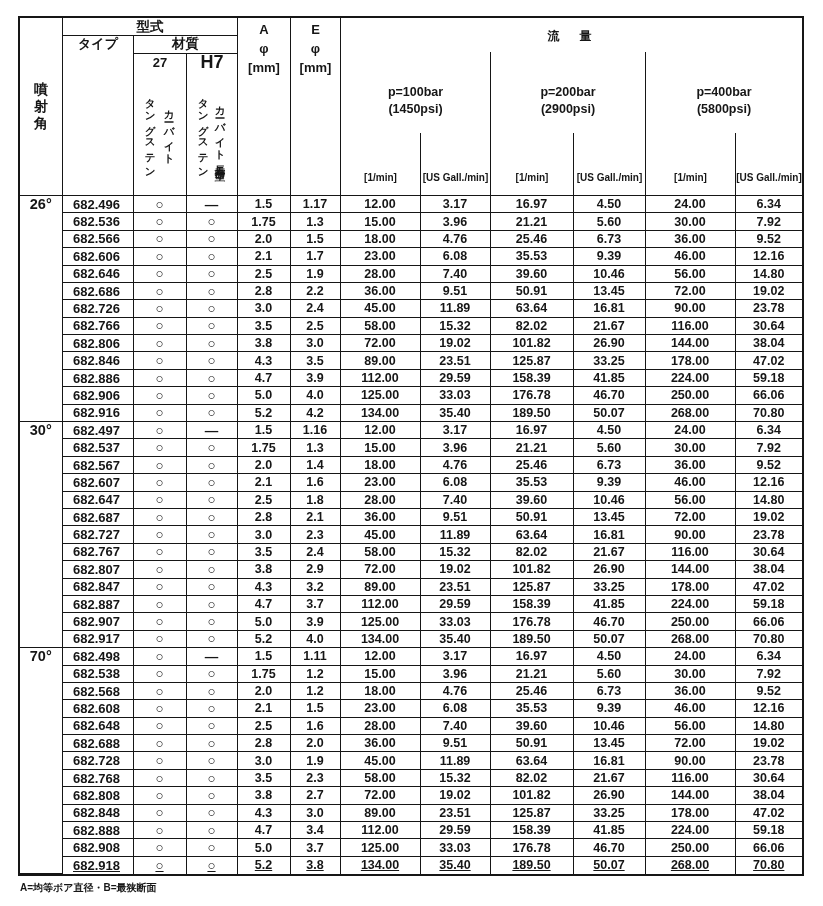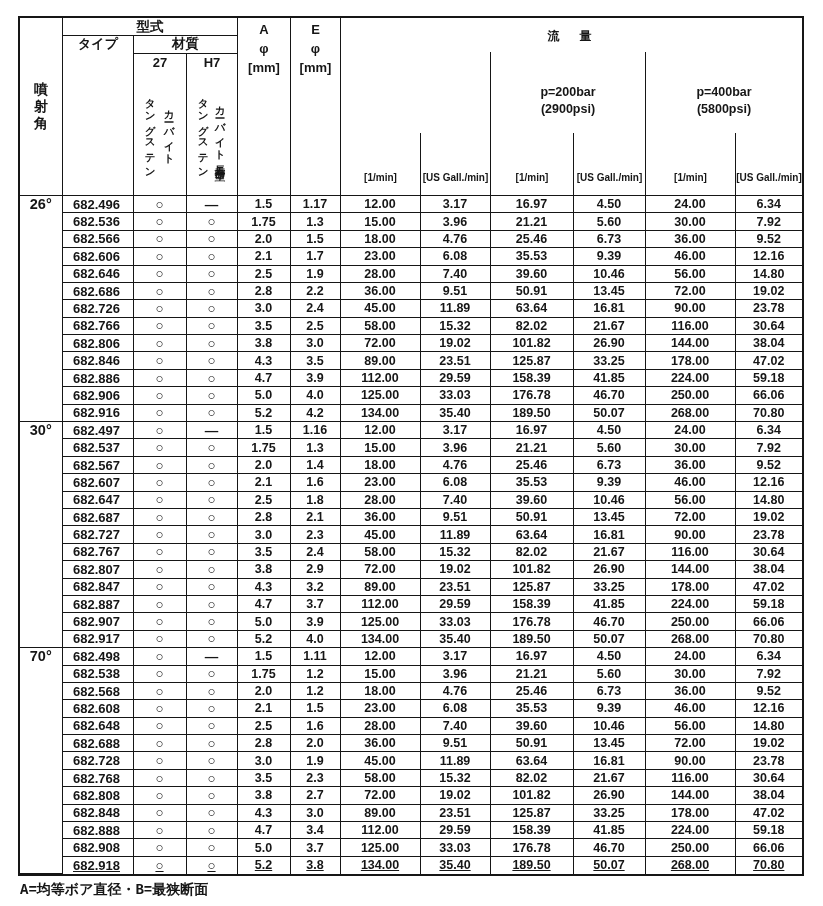--- a/index.html
+++ b/index.html
@@ -13,21 +13,21 @@
   .hdr{position:absolute;left:0;top:0;width:782px;height:177px;border-bottom:1px solid #161616;}
   .vl{position:absolute;width:1px;background:#161616;}
   .hl{position:absolute;height:1px;background:#161616;}
   .hcell{position:absolute;display:flex;align-items:center;justify-content:center;text-align:center;}
   .pre{white-space:pre-line;}
   .angle-hdr{left:0;top:0;width:42px;height:177px;font-size:14px;line-height:17px;}
   .model-hdr{left:43px;top:0;width:174px;height:17px;font-size:13.5px;}
   .type-hdr{left:43px;top:17px;width:70px;height:18px;font-size:13px;}
   .material-hdr{left:114px;top:17px;width:103px;height:18px;font-size:13.5px;}
   .c27-hdr{left:114px;top:35px;width:52px;height:18px;font-size:13px;}
-  .h7-hdr{left:167px;top:35px;width:50px;height:18px;font-size:13px;}
+  .h7-hdr{left:167px;top:35px;width:50px;height:18px;font-size:18px;}
   .matv{left:114px;top:53px;width:52px;height:122px;display:flex;flex-direction:row;gap:7px;align-items:center;justify-content:center;position:absolute;}
   .matv2{left:167px;top:53px;width:50px;height:122px;gap:5px;}
   .vtext{writing-mode:vertical-rl;text-orientation:upright;font-size:10.5px;letter-spacing:2px;line-height:12px;}
   .a-hdr{left:218px;top:2px;width:52px;height:62px;align-items:flex-start;font-size:13px;line-height:19px;}
   .e-hdr{left:271px;top:2px;width:49px;height:62px;align-items:flex-start;font-size:13px;line-height:19px;}
   .flow-hdr{left:321px;top:8px;width:461px;height:20px;font-size:12px;letter-spacing:4px;}
   .p-hdr{top:64px;height:38px;font-size:12.5px;line-height:17px;}
   .p100{left:321px;width:149px;}
   .p200{left:471px;width:154px;}
   .p400{left:626px;width:156px;}
@@ -39,21 +39,21 @@
   .data-wrap{position:absolute;left:0;top:178px;width:782px;height:678px;}
   table{border-collapse:collapse;table-layout:fixed;width:782px;height:678px;}
   td{border:1px solid #161616;font-size:12.5px;text-align:center;padding:0;white-space:nowrap;}
   td.type-cell{text-align:center;padding-right:2px;font-size:13px;}
   td.mark-cell{font-size:13.5px;}
   td.angle-cell{border-left:none;vertical-align:top;font-size:14.5px;line-height:16px;}
   tbody tr:first-child td{border-top:none;margin-left:7px;}
   tbody tr:last-child td{border-bottom:none;text-decoration:underline;}
   td.col-last{border-right:none;}
   
-  .footnote{position:absolute;left:20px;top:881px;font-size:14px;font-family:Liberation Mono, monospace;}
+  .footnote{position:absolute;left:20px;top:881px;font-size:10px;}
 </style>
 </head>
 <body>
 
 <div class="sheet">
   <div class="hdr">
 
     <div class="vl" style="left:42px;top:0;height:177px;"></div>
     <div class="vl" style="left:113px;top:17px;height:160px;"></div>
     <div class="vl" style="left:166px;top:35px;height:142px;"></div>
@@ -84,20 +84,22 @@
       <span class="vtext">タングステン</span>
       <span class="vtext">カーバイト長寿命型</span>
     </div>
     <div class="hcell a-hdr pre">A
 φ
 [mm]</div>
     <div class="hcell e-hdr pre">E
 φ
 [mm]</div>
     <div class="hcell flow-hdr">流　量</div>
+    <div class="hcell p-hdr p100 pre">p=100bar
+(1450psi)</div>
     <div class="hcell p-hdr p200 pre">p=200bar
 (2900psi)</div>
     <div class="hcell p-hdr p400 pre">p=400bar
 (5800psi)</div>
     <div class="hcell unit u1">[1/min]</div>
     <div class="hcell unit u2 pre">[US
 Gall./min]</div>
     <div class="hcell unit u3">[1/min]</div>
     <div class="hcell unit u4 pre">[US
 Gall./min]</div>

